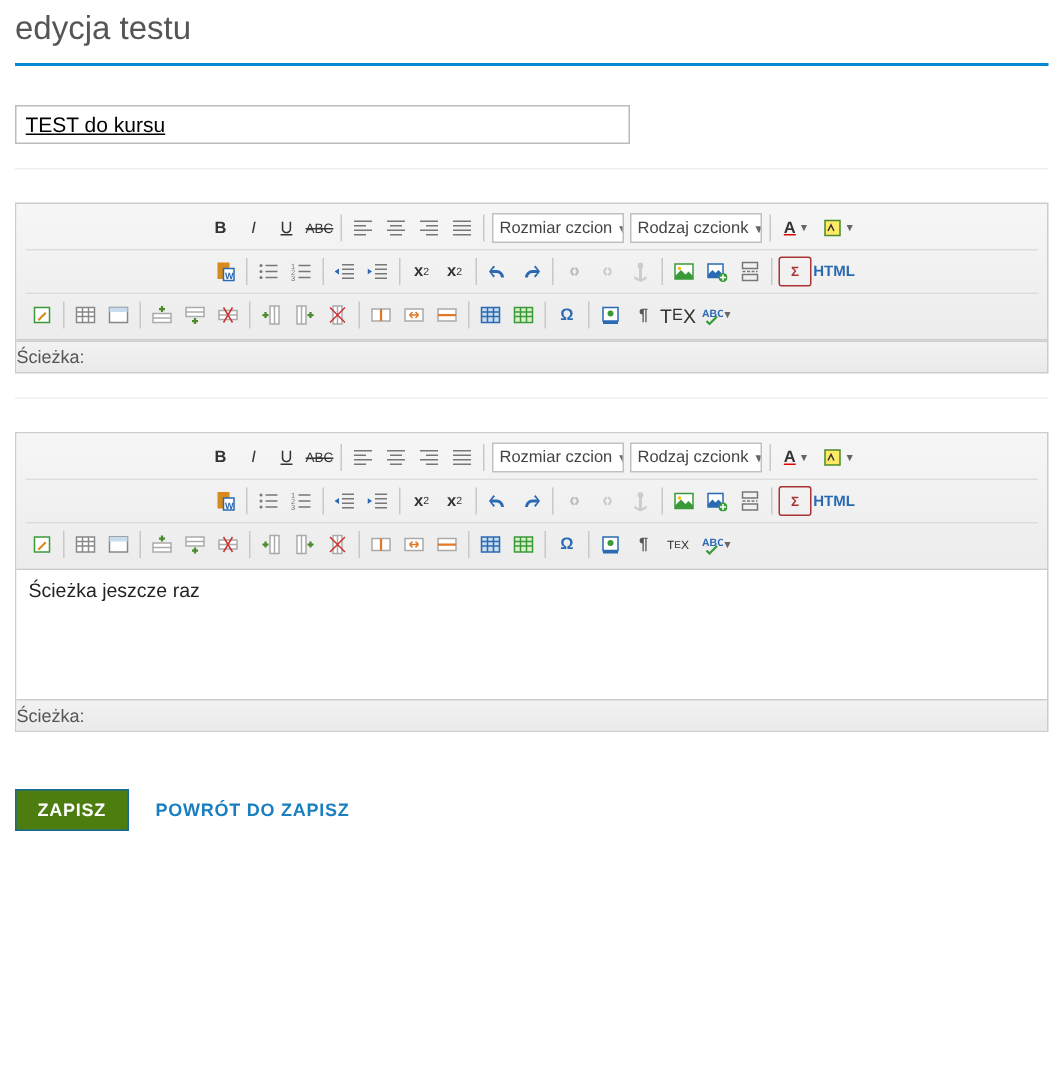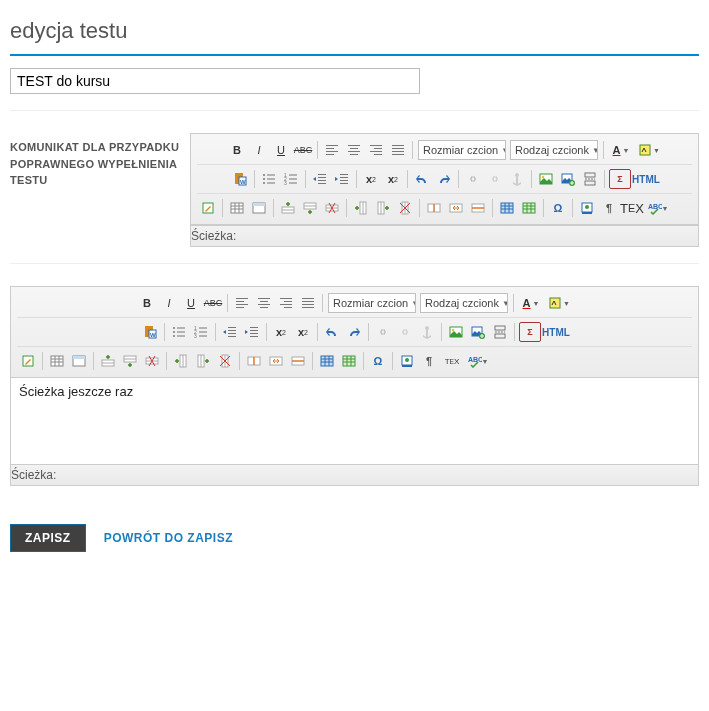--- a/index.html
+++ b/index.html
@@ -9,23 +9,23 @@
     font-family: "Segoe UI", Arial, sans-serif;
     font-size: 12px;
     color: #333;
     background: #fff;
     width: 709px;
   }
   .page-title {
     font-size: 22px;
     font-weight: 300;
     color: #555;
-    padding: 18px 0 10px 0;
+    padding: 6px 0 10px 0;
     border-bottom: 2px solid #0288d1;
-    margin-bottom: 12px;
+    margin-bottom: 26px;
   }
   .form-row {
     display: flex;
     align-items: flex-start;
     padding-bottom: 16px;
     border-bottom: 1px solid #eee;
     margin-bottom: 22px;
   }
   .form-row:last-of-type { border-bottom: none; }
   .label-col {
@@ -39,20 +39,21 @@
     padding-right: 8px;
     line-height: 1.5;
   }
   .field-col { flex: 1; }
   .text-input {
     width: 410px;
     padding: 4px 6px;
     font-size: 14px;
     border: 1px solid #bbb;
     font-family: inherit;
+    text-decoration: underline;
   }
   .rte {
     border: 1px solid #ccc;
     background: #fff;
   }
   .rte-toolbar {
     background: linear-gradient(#f6f6f6,#ececec);
     border-bottom: 1px solid #ccc;
     padding: 4px 6px;
   }
@@ -115,21 +116,21 @@
     font-size: 12px;
     color: #555;
   }
   .actions {
     display: flex;
     align-items: center;
     gap: 18px;
     margin-top: 18px;
   }
   .btn-primary {
-    background: #404040;
+    background: #4d7c0f;
     color: #fff;
     border: 1px solid #136a9a;
     padding: 6px 14px;
     font-weight: 600;
     font-size: 12px;
     letter-spacing: 0.5px;
     cursor: pointer;
   }
   .link {
     color: #1a7fc0;
@@ -149,21 +150,20 @@
 
 <div class="page-title">edycja testu</div>
 
 <div class="form-row">
   <div class="field-col">
     <input class="text-input" type="text" value="TEST do kursu" style="">
   </div>
 </div>
 
 <div class="form-row">
-  <div class="label-col">KOMUNIKAT DLA PRZYPADKU POPRAWNEGO WYPEŁNIENIA TESTU</div>
   <div class="field-col">
     <div class="rte">
       <div class="rte-toolbar">
 
         <div class="tb-row center">
           <span class="tb-btn">
               <b>B</b>
             </span>
           <span class="tb-btn">
               <i>I</i>

